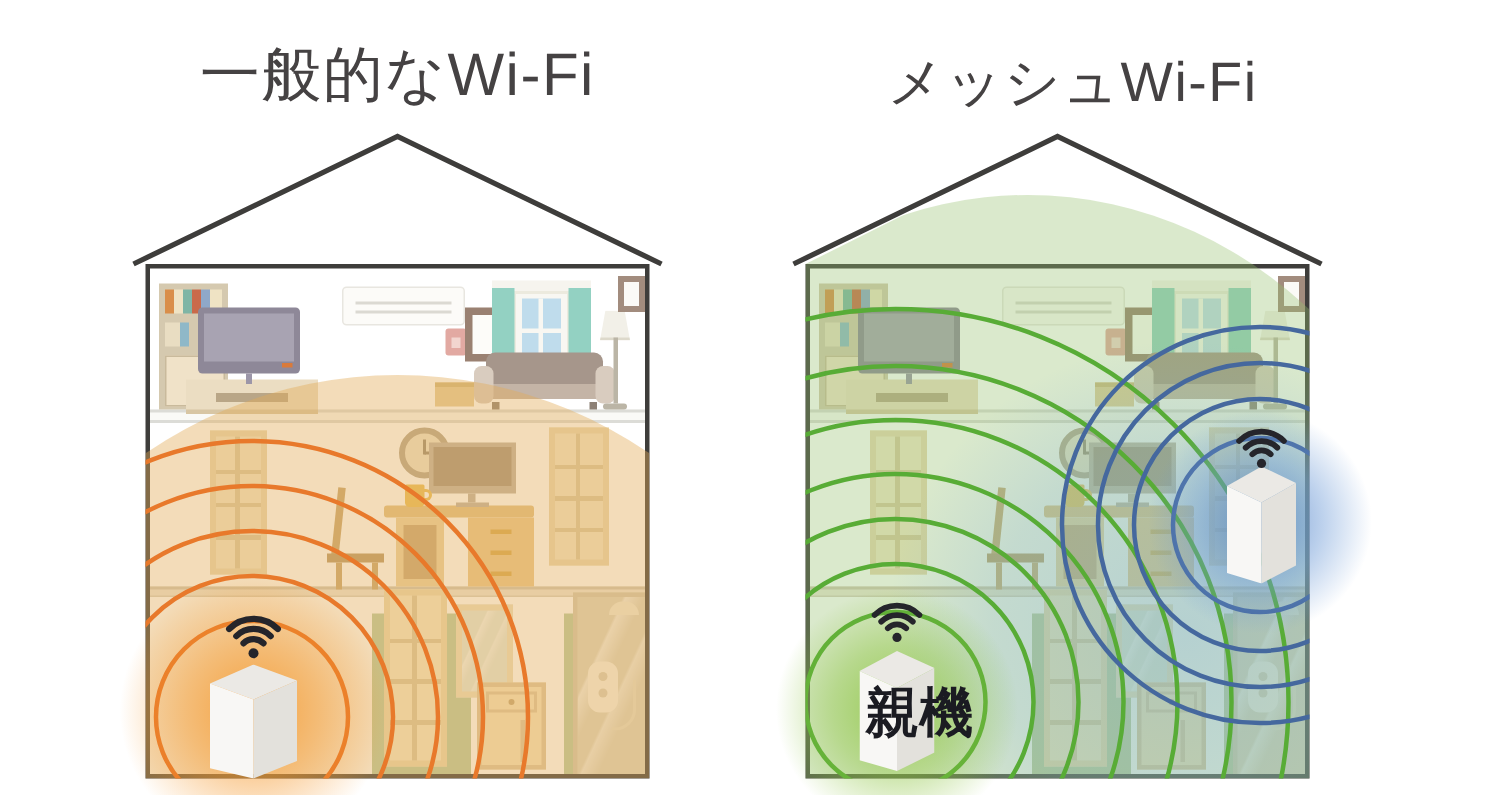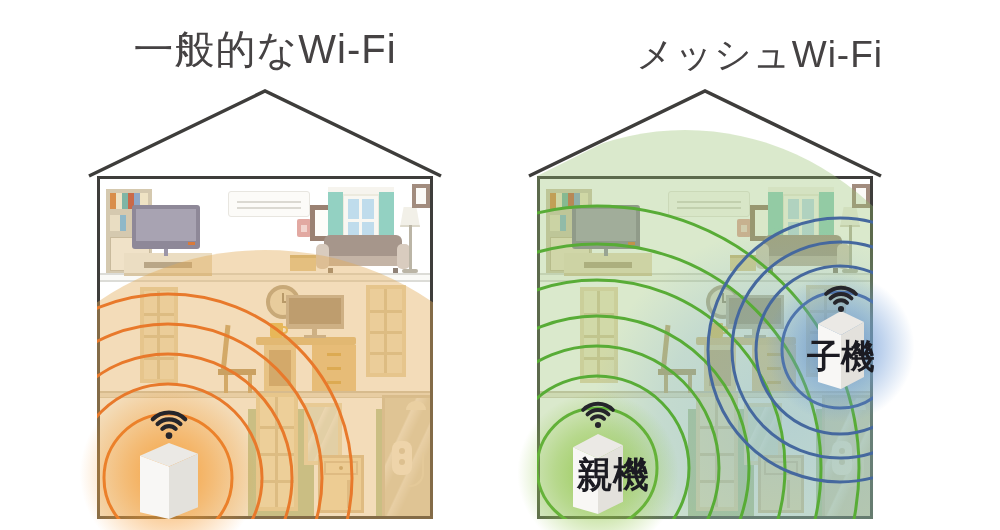--- a/index.html
+++ b/index.html
@@ -179,21 +179,21 @@
         <path d="M8.4,14.4 A22,22 0 0 1 39.6,14.4" fill="none" stroke="#25252b" stroke-width="4" stroke-linecap="round"></path>
       </svg>
     </div>
 
     <svg class="roofsvg" style="left:85px;top:88px;" width="360" height="92" viewBox="0 0 360 92">
       <polyline points="4,88 180,3 356,88" fill="none" stroke="#3e3d3b" stroke-width="3.5" stroke-linejoin="miter"></polyline>
     </svg>
   </div>
 
   <div>
-    <div class="panel-title" style="left:547px;top:30px;width:336px;font-size:37px;text-align:right;">メッシュWi-Fi</div>
+    <div class="panel-title" style="left:547px;top:30px;width:336px;font-size:37px;">メッシュWi-Fi</div>
 
     <div class="house" style="left:537px;top:176px;">
       <div class="abs band1"></div>
       <div class="abs band2"></div>
       <div class="furn-slot" id="furniture-mesh">
           <div class="furn" id="furniture-std">
 
         <div class="abs" style="left:6px;top:10px;width:46px;height:84px;background:#d5c9af;">
           <div class="abs" style="left:4px;top:4px;width:38px;height:16px;background:linear-gradient(90deg,#d98e4a 0 6px,#efe3c4 6px 12px,#7fb5a5 12px 18px,#c96a4a 18px 24px,#8fa8c8 24px 30px,#efe3c4 30px 38px);"></div>
           <div class="abs" style="left:4px;top:26px;width:38px;height:16px;background:linear-gradient(90deg,#e9ddc2 0 10px,#8fb8c8 10px 16px,#d5c9af 16px 22px,#b5c4d8 22px 28px,#d5c9af 28px 38px);"></div>
@@ -346,21 +346,20 @@
         <polygon points="0,13 28,0 56,11 28,24" fill="#ebe9e5"></polygon>
         <polygon points="0,13 28,24 28,78 0,71" fill="#f8f7f5"></polygon>
         <polygon points="28,24 56,11 56,66 28,78" fill="#e3e1dc"></polygon>
       </svg>
       <svg class="abs" style="left:281px;top:104px;" width="46" height="33" viewBox="0 0 48 34">
         <circle cx="24" cy="30" r="3.2" fill="#25252b"></circle>
         <path d="M17.6,23.6 A9,9 0 0 1 30.4,23.6" fill="none" stroke="#25252b" stroke-width="4" stroke-linecap="round"></path>
         <path d="M13.0,19.0 A15.5,15.5 0 0 1 35.0,19.0" fill="none" stroke="#25252b" stroke-width="4" stroke-linecap="round"></path>
         <path d="M8.4,14.4 A22,22 0 0 1 39.6,14.4" fill="none" stroke="#25252b" stroke-width="4" stroke-linecap="round"></path>
       </svg>
-      <div class="unit-label" style="left:304px;top:163px;font-size:34px;">子機</div>
     </div>
 
     <svg class="roofsvg" style="left:525px;top:88px;" width="360" height="92" viewBox="0 0 360 92">
       <polyline points="4,88 180,3 356,88" fill="none" stroke="#3e3d3b" stroke-width="3.5" stroke-linejoin="miter"></polyline>
     </svg>
   </div>
 
 </div>
 
 </body></html>

